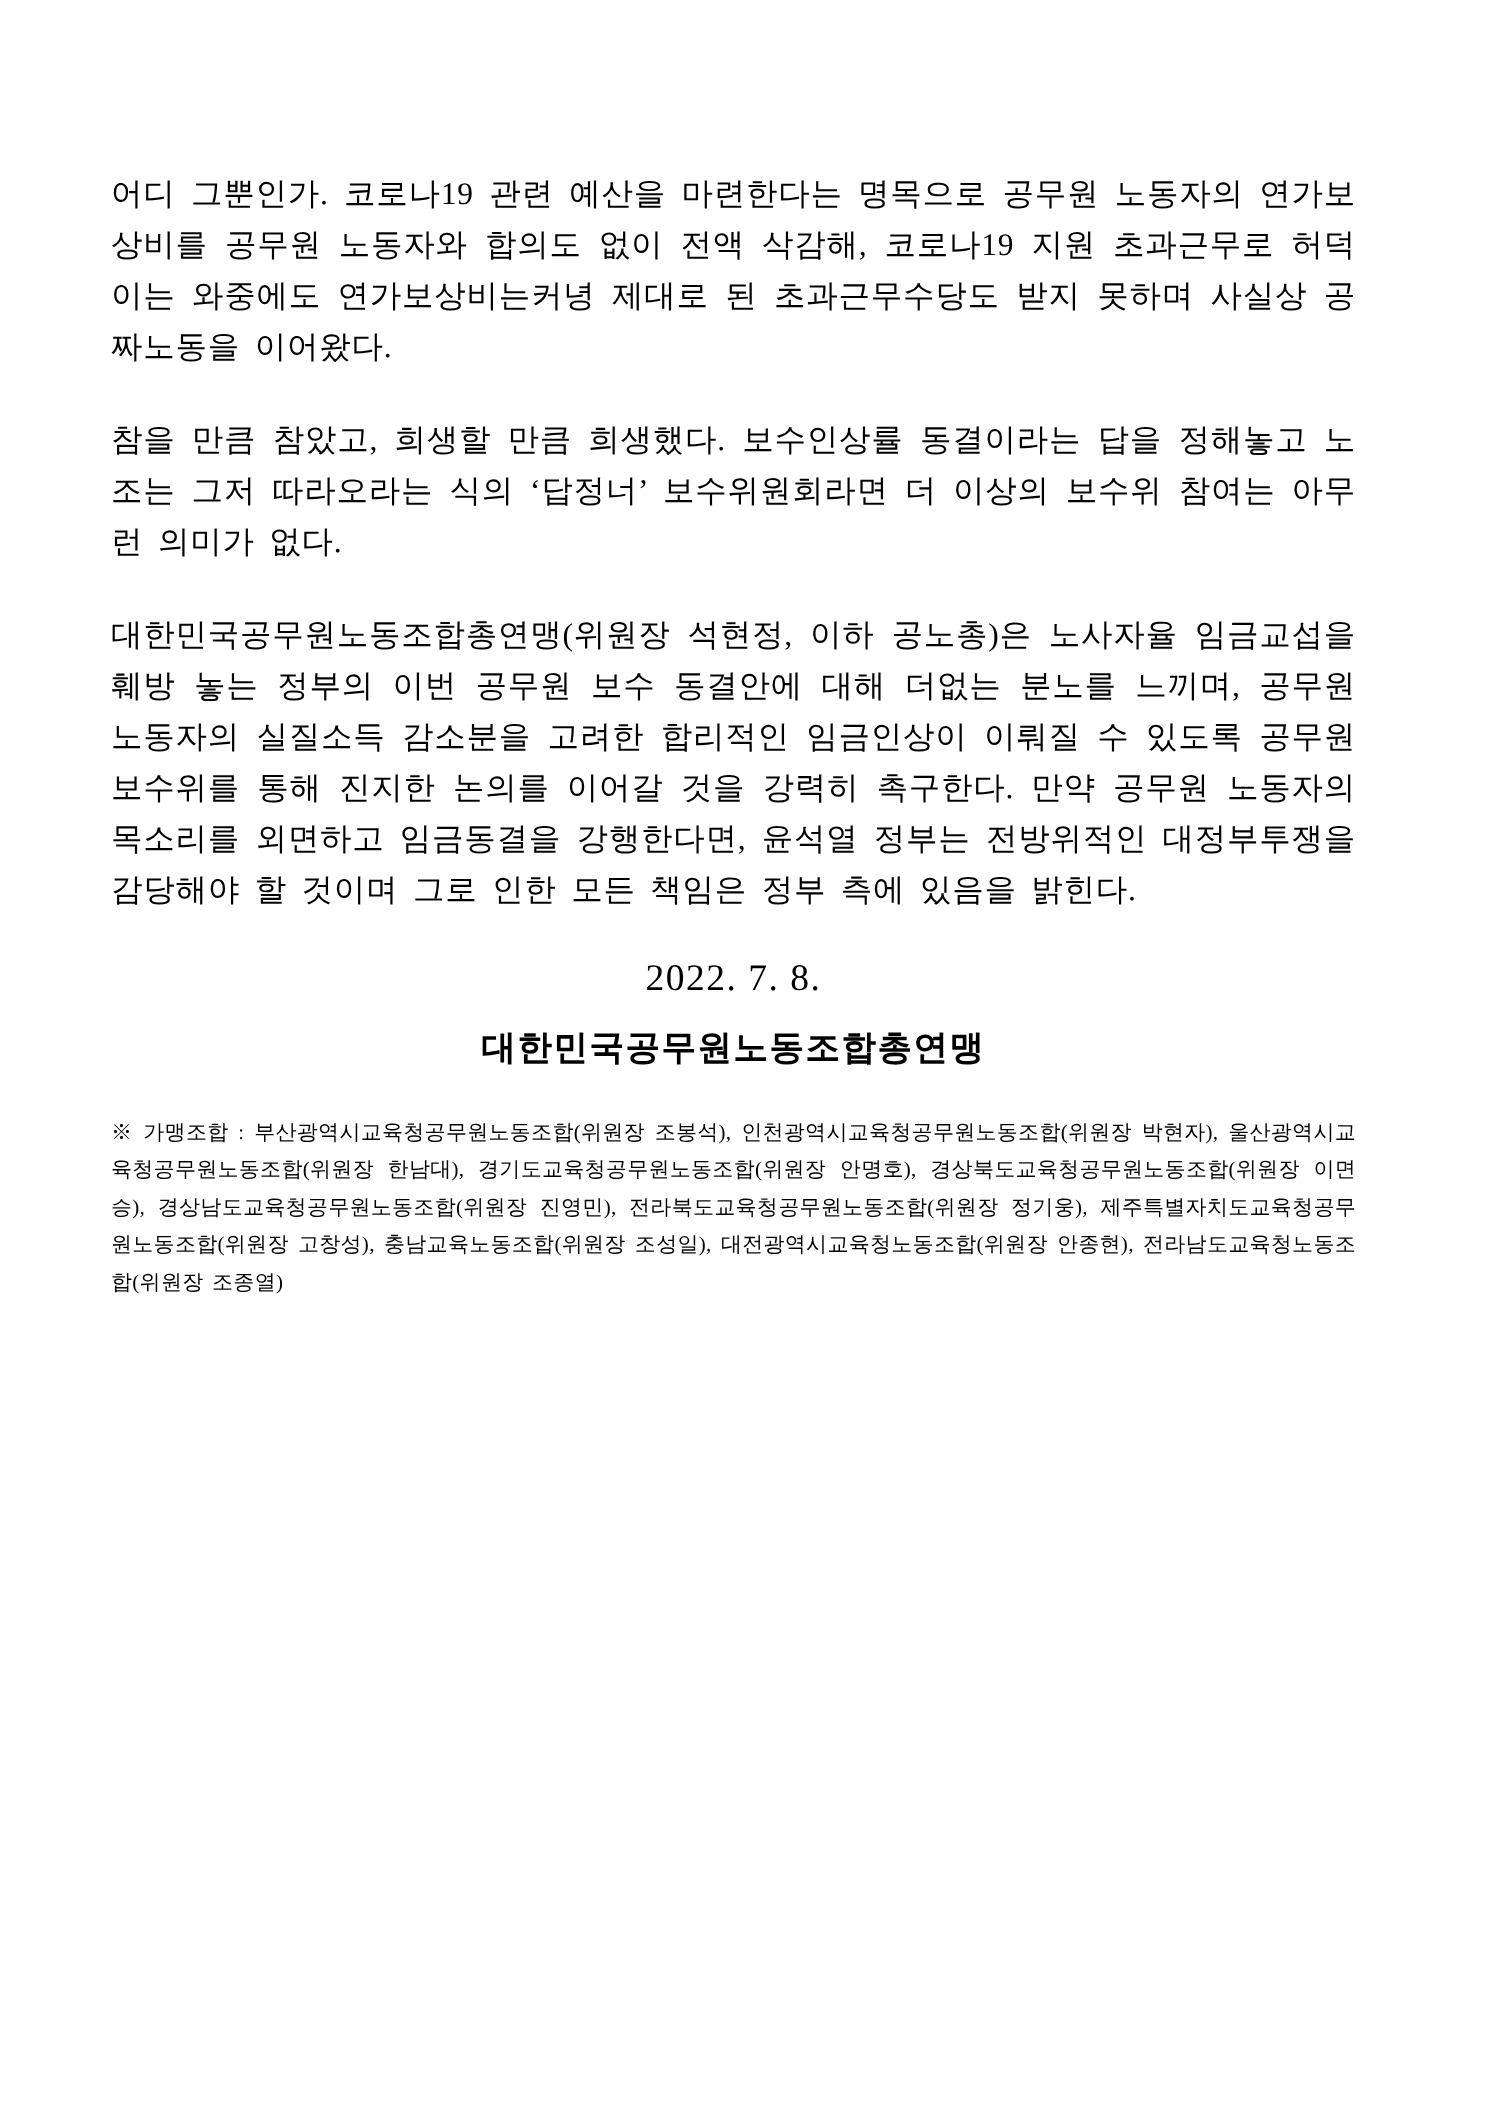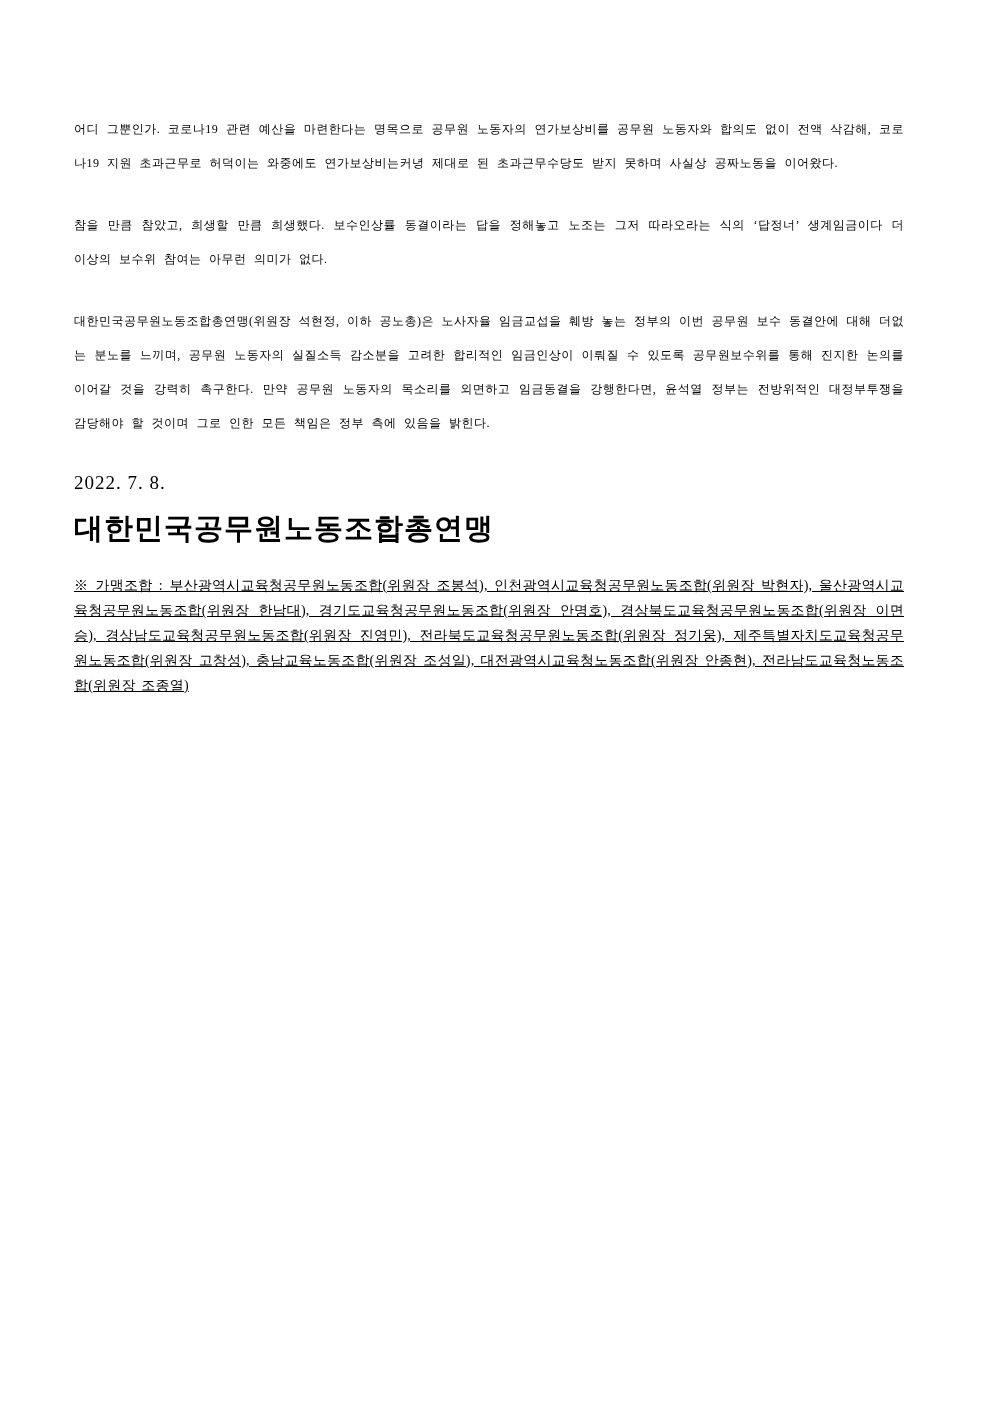--- a/index.html
+++ b/index.html
@@ -17,61 +17,62 @@
     overflow: hidden;
   }
   .content {
     position: absolute;
     left: 74px;
     top: 112px;
     width: 830px;
   }
   p.body-par {
     margin: 0 0 28px 0;
-    font-size: 12px;
+    font-size: 21px;
     line-height: 34px;
     letter-spacing: 0.5px;
     word-spacing: 4px;
     text-align: justify;
     text-align-last: left;
   }
   .date-line {
     margin: 20px 0 12px 0;
-    font-size: 19px;
+    text-align: center;
+    font-size: 25px;
     letter-spacing: 1px;
     line-height: 30px;
   }
   .sig-line {
-    font-size: 29px;
+    text-align: center;
+    font-size: 23px;
     font-weight: bold;
     line-height: 37px;
     letter-spacing: 1px;
   }
   .footnote {
     margin: 26px 0 0 0;
     font-size: 14px;
     line-height: 25px;
     letter-spacing: 0.2px;
     word-spacing: 2px;
     text-align: justify;
     text-align-last: left;
-    text-decoration: underline;
   }
 </style>
 </head>
 <body>
 
 <div class="page">
   <div class="content">
 
     <p class="body-par">어디 그뿐인가. 코로나19 관련 예산을 마련한다는 명목으로 공무원 노동자의 연가보상비를 공무원 노동자와 합의도 없이 전액 삭감해, 코로나19 지원 초과근무로 허덕이는 와중에도 연가보상비는커녕 제대로 된 초과근무수당도 받지 못하며 사실상 공짜노동을 이어왔다.</p>
 
 
 
-    <p class="body-par">참을 만큼 참았고, 희생할 만큼 희생했다. 보수인상률 동결이라는 답을 정해놓고 노조는 그저 따라오라는 식의 ‘답정너’ 생계임금이다 더 이상의 보수위 참여는 아무런 의미가 없다.</p>
+    <p class="body-par">참을 만큼 참았고, 희생할 만큼 희생했다. 보수인상률 동결이라는 답을 정해놓고 노조는 그저 따라오라는 식의 ‘답정너’ 보수위원회라면 더 이상의 보수위 참여는 아무런 의미가 없다.</p>
 
     <p class="body-par">대한민국공무원노동조합총연맹(위원장 석현정, 이하 공노총)은 노사자율 임금교섭을 훼방 놓는 정부의 이번 공무원 보수 동결안에 대해 더없는 분노를 느끼며, 공무원 노동자의 실질소득 감소분을 고려한 합리적인 임금인상이 이뤄질 수 있도록 공무원보수위를 통해 진지한 논의를 이어갈 것을 강력히 촉구한다. 만약 공무원 노동자의 목소리를 외면하고 임금동결을 강행한다면, 윤석열 정부는 전방위적인 대정부투쟁을 감당해야 할 것이며 그로 인한 모든 책임은 정부 측에 있음을 밝힌다.</p>
 
 
     <div class="date-line">2022. 7. 8.</div>
 
     <div class="sig-line">대한민국공무원노동조합총연맹</div>
 
 
     <p class="footnote">※ 가맹조합 : 부산광역시교육청공무원노동조합(위원장 조봉석), 인천광역시교육청공무원노동조합(위원장 박현자), 울산광역시교육청공무원노동조합(위원장 한남대), 경기도교육청공무원노동조합(위원장 안명호), 경상북도교육청공무원노동조합(위원장 이면승), 경상남도교육청공무원노동조합(위원장 진영민), 전라북도교육청공무원노동조합(위원장 정기웅), 제주특별자치도교육청공무원노동조합(위원장 고창성), 충남교육노동조합(위원장 조성일), 대전광역시교육청노동조합(위원장 안종현), 전라남도교육청노동조합(위원장 조종열)</p>

